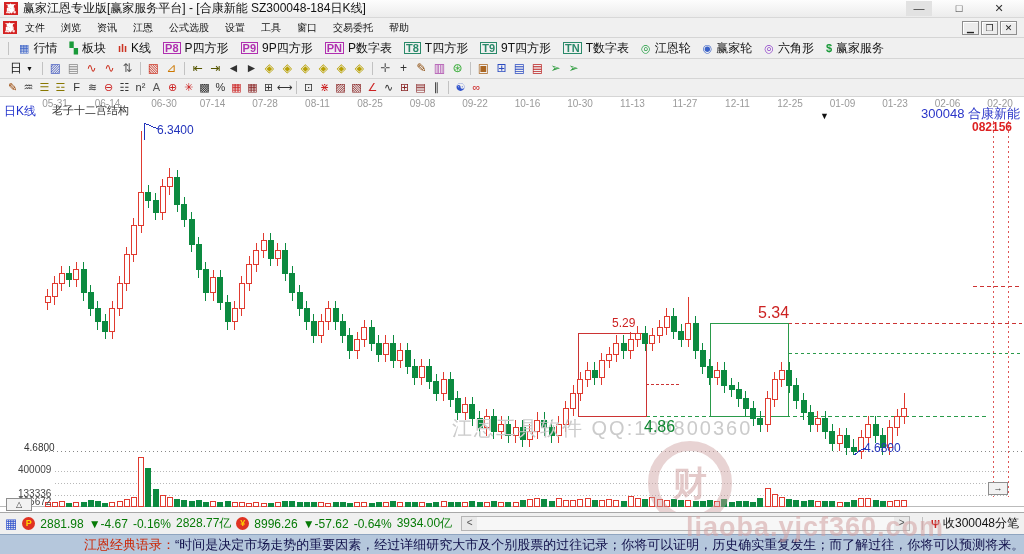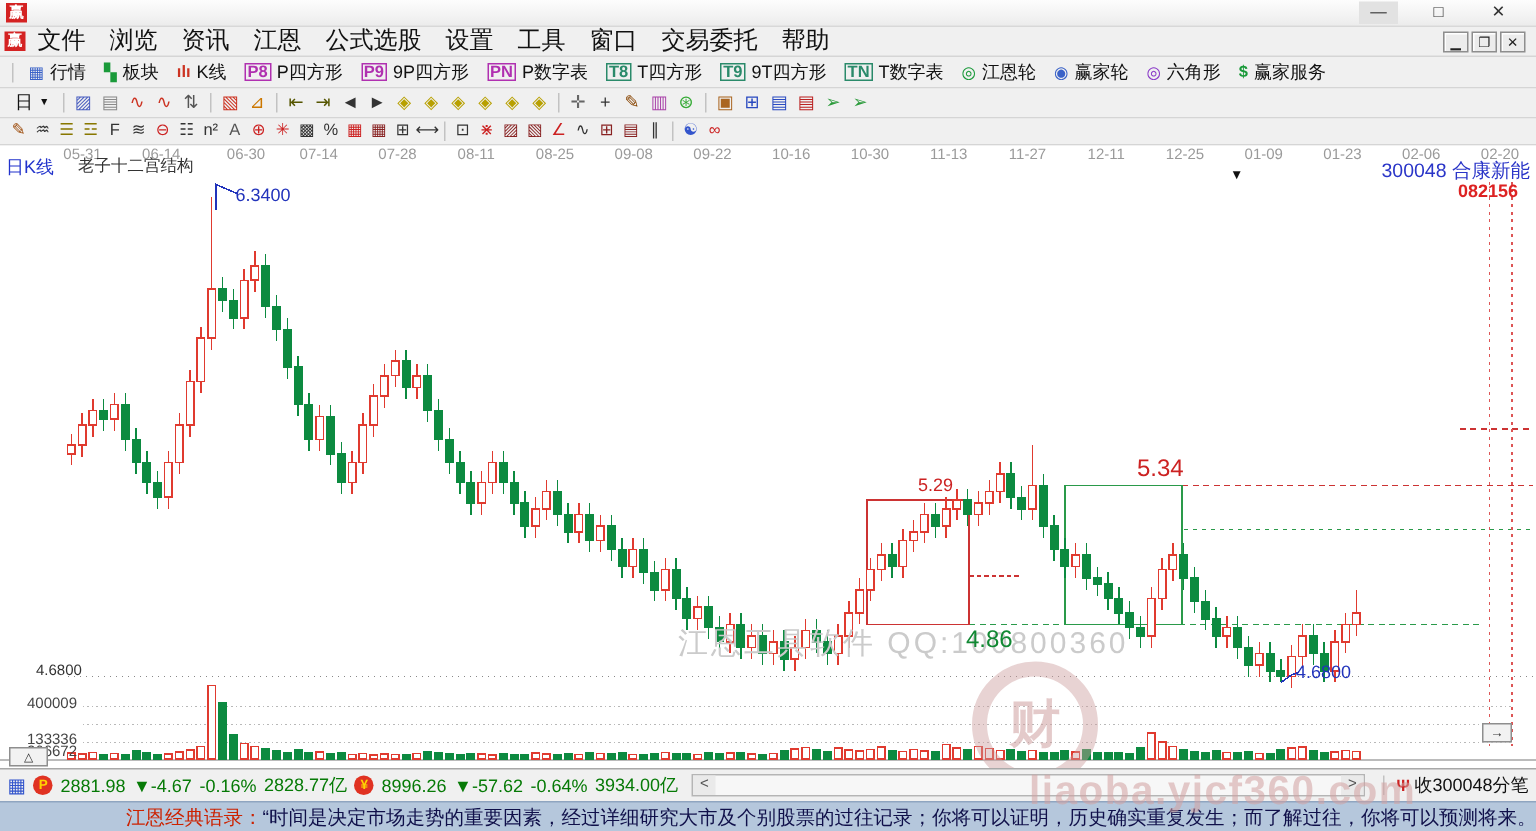--- a/index.html
+++ b/index.html
@@ -5,21 +5,21 @@
 *{margin:0;padding:0;box-sizing:border-box}
 html,body{width:1024px;height:554px;overflow:hidden}
 body{font-family:"Liberation Sans","DejaVu Sans",sans-serif;background:#f0f0f0;position:relative;font-size:12px;color:#111}
 .titlebar{height:18px;background:linear-gradient(#fdfdfd,#ececec);border-bottom:1px solid #d8d8d8;display:flex;align-items:center;padding:0 4px;gap:5px}
 .logo{color:#fff;background:#d42222;font-weight:bold;font-size:10px;width:14px;height:13px;line-height:13px;text-align:center;flex:0 0 auto}
 .title-text{font-size:12px;color:#111;white-space:nowrap}
 .win-controls{margin-left:auto;display:flex;gap:14px;padding-right:8px}
 .win-btn{min-width:26px;height:15px;text-align:center;line-height:14px;font-size:11px;color:#333}
 .win-btn.min{background:#e2e2e2}
 .menubar{height:20px;display:flex;align-items:center;padding:0 3px;background:#f0f0f0;border-bottom:1px solid #d5d5d5}
-.mi{padding:2px 8px;font-size:16px;color:#111;white-space:nowrap}
+.mi{padding:2px 8px;font-size:10px;color:#111;white-space:nowrap}
 .mdi{margin-left:auto;display:flex;gap:2px;padding-right:4px}
 .mdi span{width:17px;height:14px;border:1px solid #8e8e8e;background:#ececec;font-size:9px;line-height:12px;text-align:center;color:#222;box-shadow:inset 1px 1px 0 #fff}
 .toolbar{display:flex;align-items:center;background:#f0f0f0;border-bottom:1px solid #d5d5d5;padding:0 5px}
 #tb1{height:21px;gap:2px}
 #tb2{height:20px;gap:1px}
 #tb3{height:18px;gap:1px}
 .tbi{display:flex;align-items:center;gap:4px;padding:0 5px;font-size:12px;color:#111;white-space:nowrap}
 .tbi .ic{font-size:11px;font-weight:bold}
 .boxed{border:1px solid currentColor;font-size:8px;font-weight:bold;padding:0 1px;line-height:10px}
 .ic2{width:17px;text-align:center;font-size:12px;line-height:17px}
@@ -60,20 +60,21 @@
 .feed{display:flex;align-items:center;gap:3px;white-space:nowrap}
 .anticon{color:#cc2222;font-weight:bold;font-size:11px}
 .quotebar{height:21px;background:#b5c7dc;border-top:1px solid #8fa5c0;display:flex;align-items:center;padding-left:84px;font-size:13px;color:#10104a;white-space:nowrap;overflow:hidden}
 .qlabel{color:#cc2200}
 </style>
 </head>
 <body>
 
 <div class="titlebar">
   <span class="logo">赢</span>
+  <span class="title-text">赢家江恩专业版[赢家服务平台] - [合康新能  SZ300048-184日K线]</span>
   <div class="win-controls">
     <span class="win-btn min">—</span>
     <span class="win-btn">□</span>
     <span class="win-btn">✕</span>
   </div>
 </div>
 
 <div class="menubar">
   <span class="logo">赢</span>
   <span id="menu-items"><span class="mi">文件</span><span class="mi">浏览</span><span class="mi">资讯</span><span class="mi">江恩</span><span class="mi">公式选股</span><span class="mi">设置</span><span class="mi">工具</span><span class="mi">窗口</span><span class="mi">交易委托</span><span class="mi">帮助</span></span>

